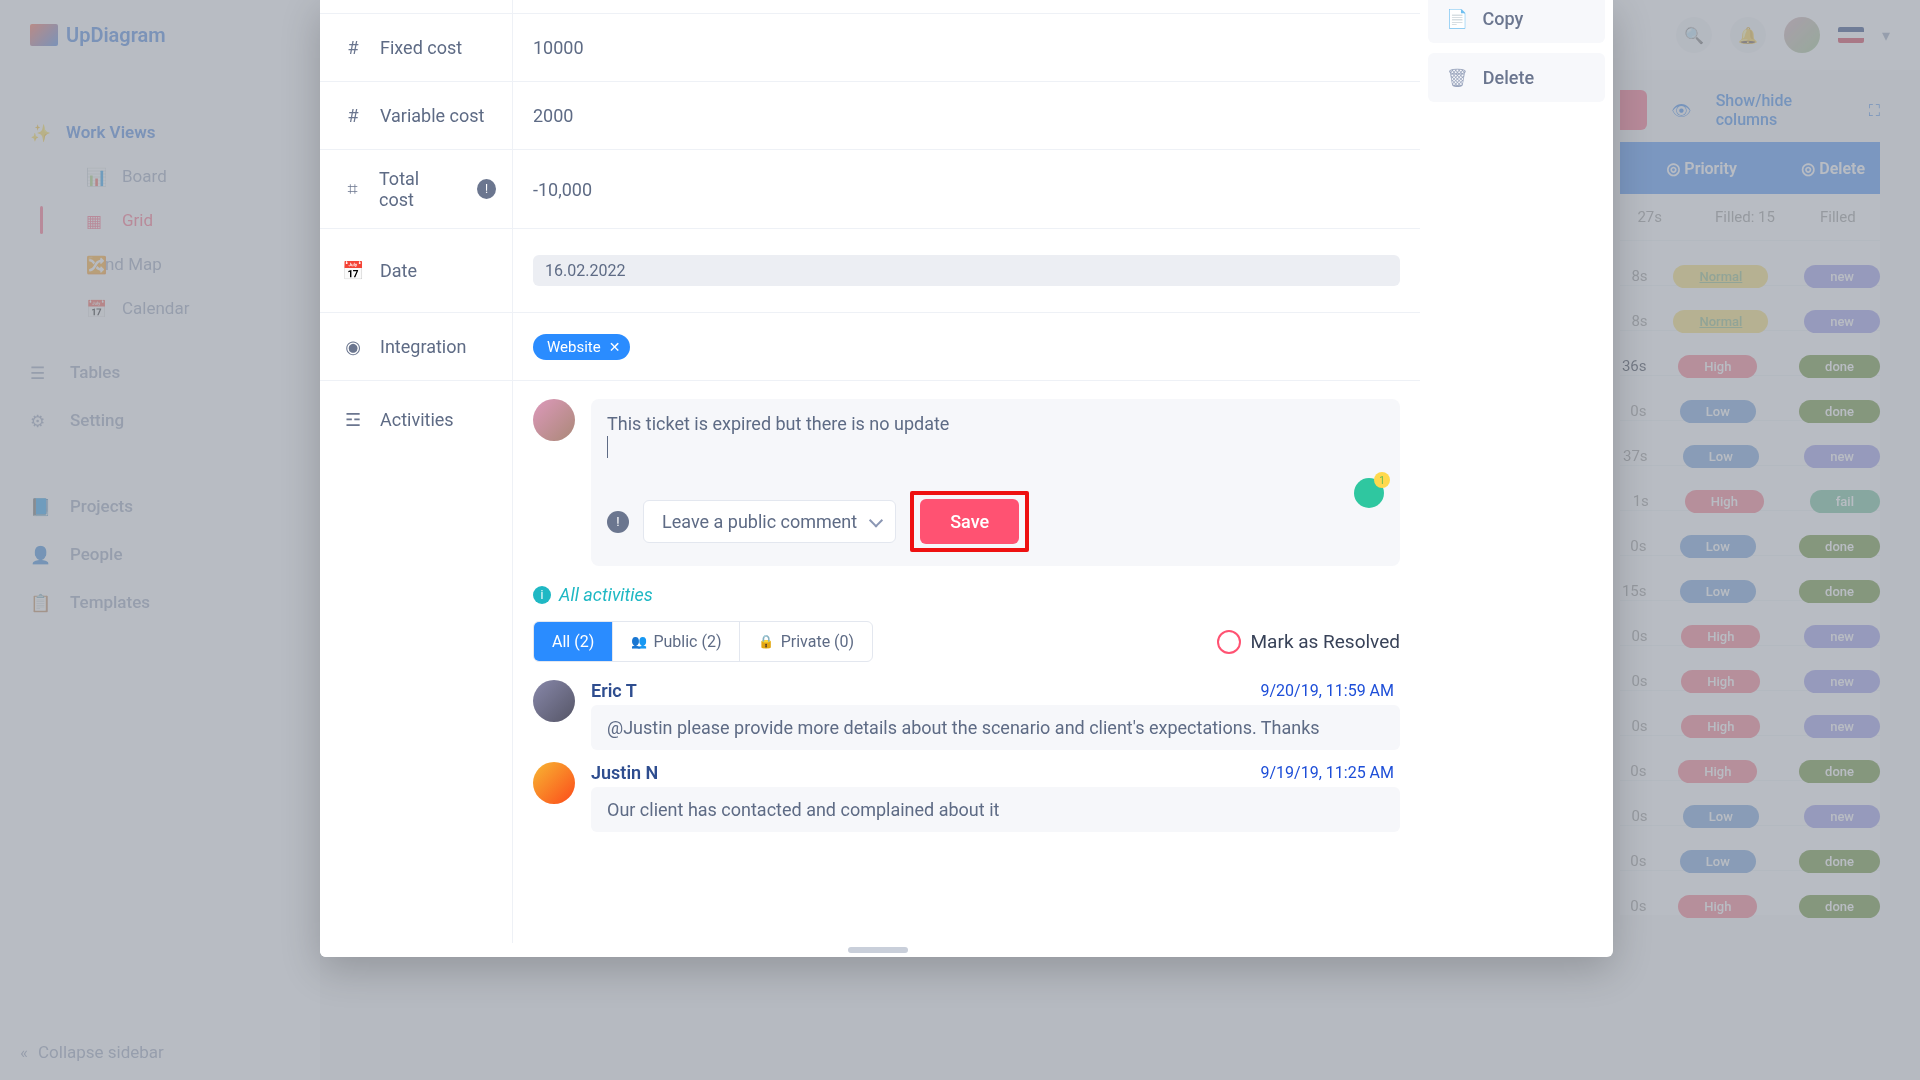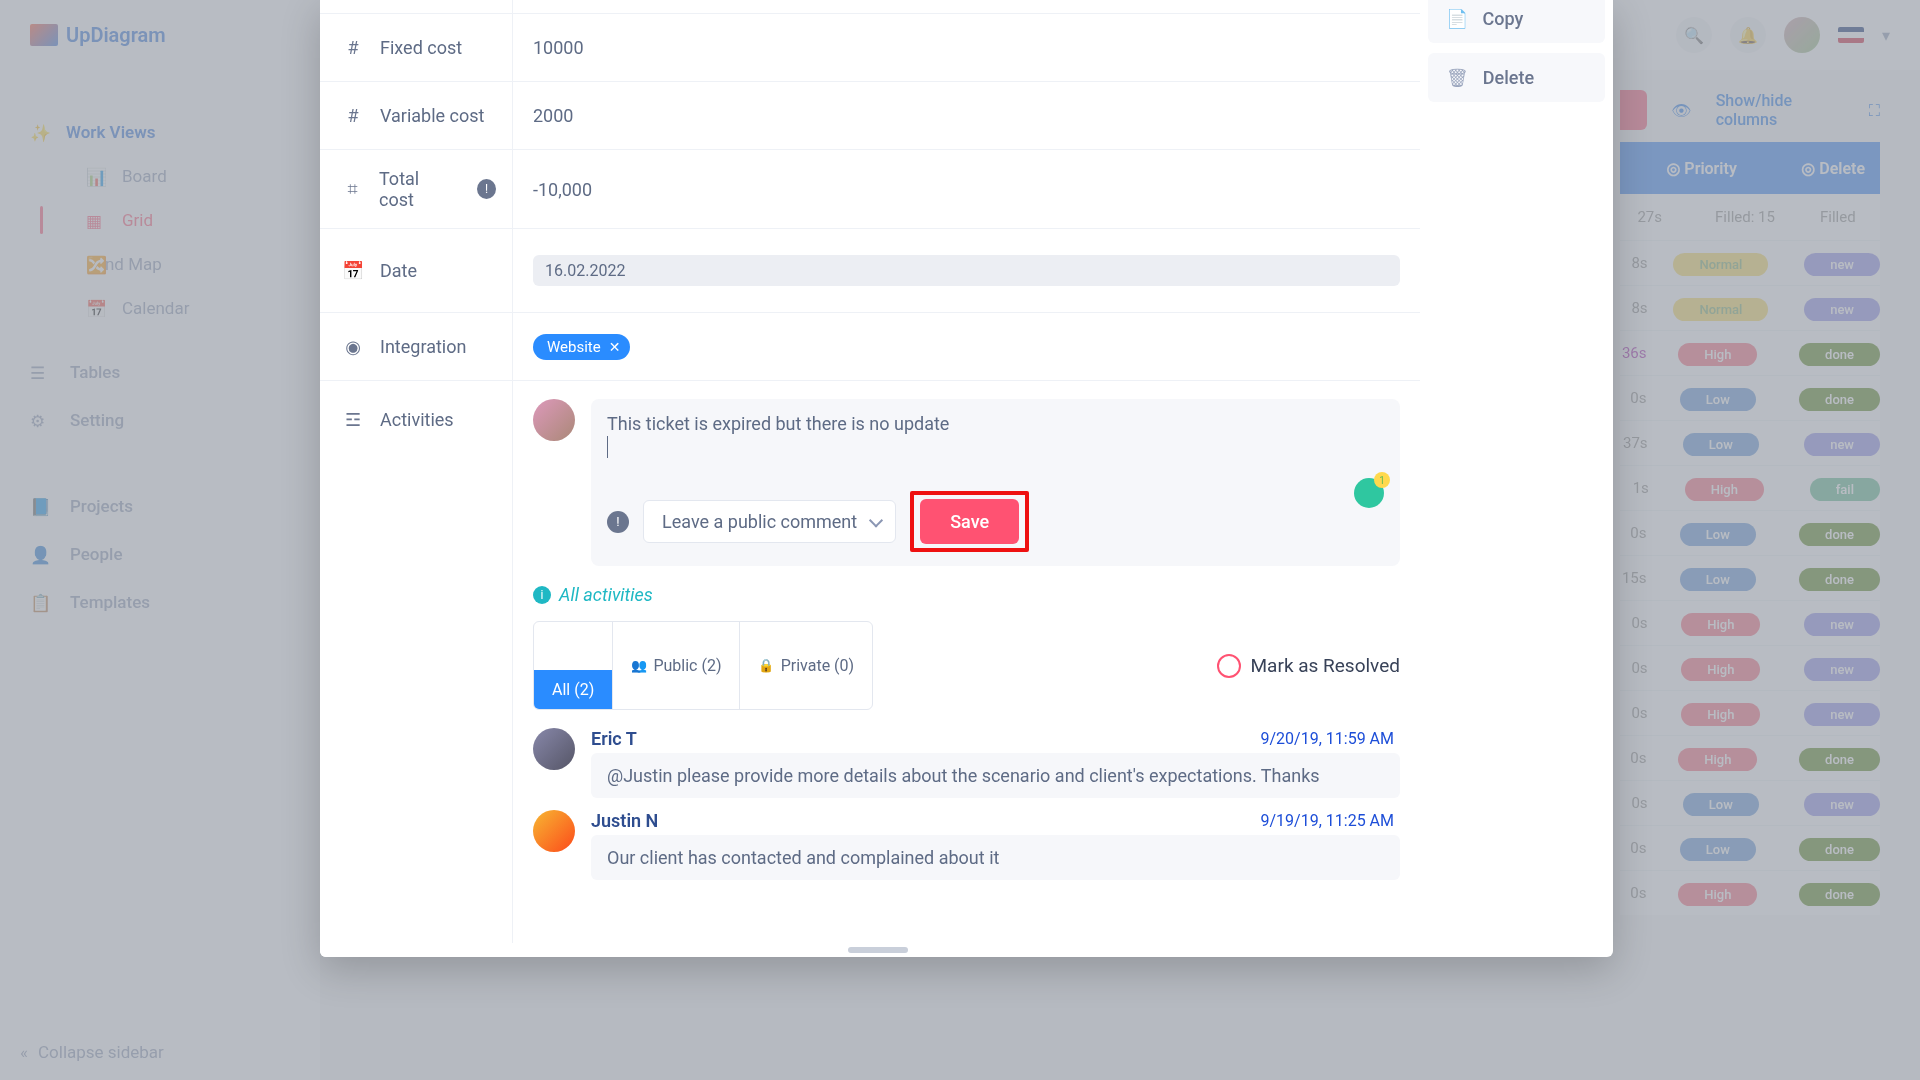--- a/index.html
+++ b/index.html
@@ -25,25 +25,25 @@
 .collapse-sidebar { position: absolute; bottom: 18px; left: 20px; display: flex; align-items: center; gap: 10px; color: #8a96b3; font-size: 17px; }
 .mini-icon { width: 18px; height: 18px; display: inline-block; }
 
 .main-area { position: absolute; left: 320px; right: 0; top: 70px; bottom: 0; padding: 20px 40px; }
 .toolbar-row { display: flex; justify-content: flex-end; gap: 24px; align-items: center; color: #1a73e8; font-weight: 500;}
 .grid-table { margin-top: 12px; }
 .grid-head { display: flex; background: #2a7ef5; color: #fff; height: 52px; align-items: center; font-weight: 600; }
 .col-priority { width: 170px; text-align: center; }
 .col-status { width: 100px; padding-left: 18px; }
 .grid-summary { display: flex; background: #fff; height: 46px; align-items: center; color: #888; font-size: 15px; }
-.grid-row { display: flex; background: #fff; border-top: 1px solid #eef1f6; height: 45px; align-items: center; gap: 16px; }
+.grid-row { display: flex; background: #fff; border-top: 1px solid #eef1f6; height: 45px; align-items: flex-end; gap: 16px; }
 .pill { border-radius: 18px; padding: 4px 26px; font-size: 13px; color: #fff; font-weight: 500; min-width: 120px; text-align: center; }
 .pill.high { background: #f46076; }
 .pill.low { background: #5a91d6; }
-.pill.norm { background: #f4d657; color: #7a6; }
+.pill.norm { background: #f4d657; color: #7a6; text-decoration: underline; }
 .pill.new { background: #8a88e8; }
 .pill.done { background: #4d7c0f; }
 .pill.fail { background: #52b788; }
 
 
 .overlay { position: absolute; inset: 0; background: rgba(18,28,45,0.28); }
 
 
 .modal { position: absolute; left: 320px; top: 0; width: 1293px; height: 957px; background: #fff; border-radius: 0 0 6px 6px; display: flex; box-shadow: 0 12px 40px rgba(0,0,0,0.2); }
 .modal-main { flex: 1; display: flex; flex-direction: column; }
@@ -78,21 +78,21 @@
 .select-leave::after { content: ''; position: absolute; right: 14px; top: 50%; width: 8px; height: 8px; border-right: 2px solid #8a96b3; border-bottom: 2px solid #8a96b3; transform: translateY(-65%) rotate(45deg); }
 .save-btn { background: #ff5272; color: #fff; border: none; border-radius: 6px; padding: 12px 30px; font-size: 18px; font-weight: 500; }
 .save-highlight { border: 4px solid #e11; padding: 4px 6px; border-radius: 2px; display: inline-block; }
 
 .all-activities { color: #1fb8c4; font-style: italic; font-size: 18px; margin: 18px 0 16px; display: flex; align-items: center; gap: 8px; }
 .all-activities .ico { width: 18px; height: 18px; background: #1fb8c4; border-radius: 50%; color: #fff; font-size: 12px; display: inline-flex; align-items: center; justify-content: center; font-style: normal; }
 
 .filter-row { display: flex; justify-content: space-between; align-items: center; }
 .tabs { display: inline-flex; border: 1px solid #e3e7ef; border-radius: 6px; overflow: hidden; }
 .tab { padding: 10px 18px; font-size: 16px; color: #5e6b85; display: flex; align-items: center; gap: 6px; border-left: 1px solid #e3e7ef; }
-.tab:first-child { border-left: none; margin-top: 48px; }
+.tab:first-child { border-left: none; }
 .tab.active { background: #2a8cff; color: #fff; }
 .tab .ti { font-size: 13px; }
 .resolve { display: flex; align-items: center; gap: 10px; color: #384258; font-size: 19px; }
 .radio-ring { width: 24px; height: 24px; border: 2px solid #ff5272; border-radius: 50%; }
 
 .thread { margin-top: 18px; }
 .entry { display: flex; gap: 16px; margin-bottom: 12px; }
 .entry-body { flex: 1; }
 .entry-head { display: flex; justify-content: space-between; align-items: center; padding-right: 6px; }
 .entry-name { color: #2e4d8f; font-weight: 600; font-size: 18px; }
@@ -196,21 +196,21 @@
             <div style="width:50px;text-align:right;color:#888;font-size:15px;padding-right:8px">8s</div>
             <div class="col-priority" style="width:150px"><span class="pill norm">Normal</span></div>
             <div class="col-status"><span class="pill new">new</span></div>
           </div>
           <div class="grid-row">
             <div style="width:50px;text-align:right;color:#888;font-size:15px;padding-right:8px">8s</div>
             <div class="col-priority" style="width:150px"><span class="pill norm">Normal</span></div>
             <div class="col-status"><span class="pill new">new</span></div>
           </div>
           <div class="grid-row">
-            <div style="width:50px;text-align:right;color:#a21caf;font-size:15px;padding-right:8px">36s</div>
+            <div style="width:50px;text-align:right;color:#0f172a;font-size:15px;padding-right:8px">36s</div>
             <div class="col-priority" style="width:150px"><span class="pill high">High</span></div>
             <div class="col-status"><span class="pill done">done</span></div>
           </div>
           <div class="grid-row">
             <div style="width:50px;text-align:right;color:#888;font-size:15px;padding-right:8px">0s</div>
             <div class="col-priority" style="width:150px"><span class="pill low">Low</span></div>
             <div class="col-status"><span class="pill done">done</span></div>
           </div>
           <div class="grid-row">
             <div style="width:50px;text-align:right;color:#888;font-size:15px;padding-right:8px">37s</div>

